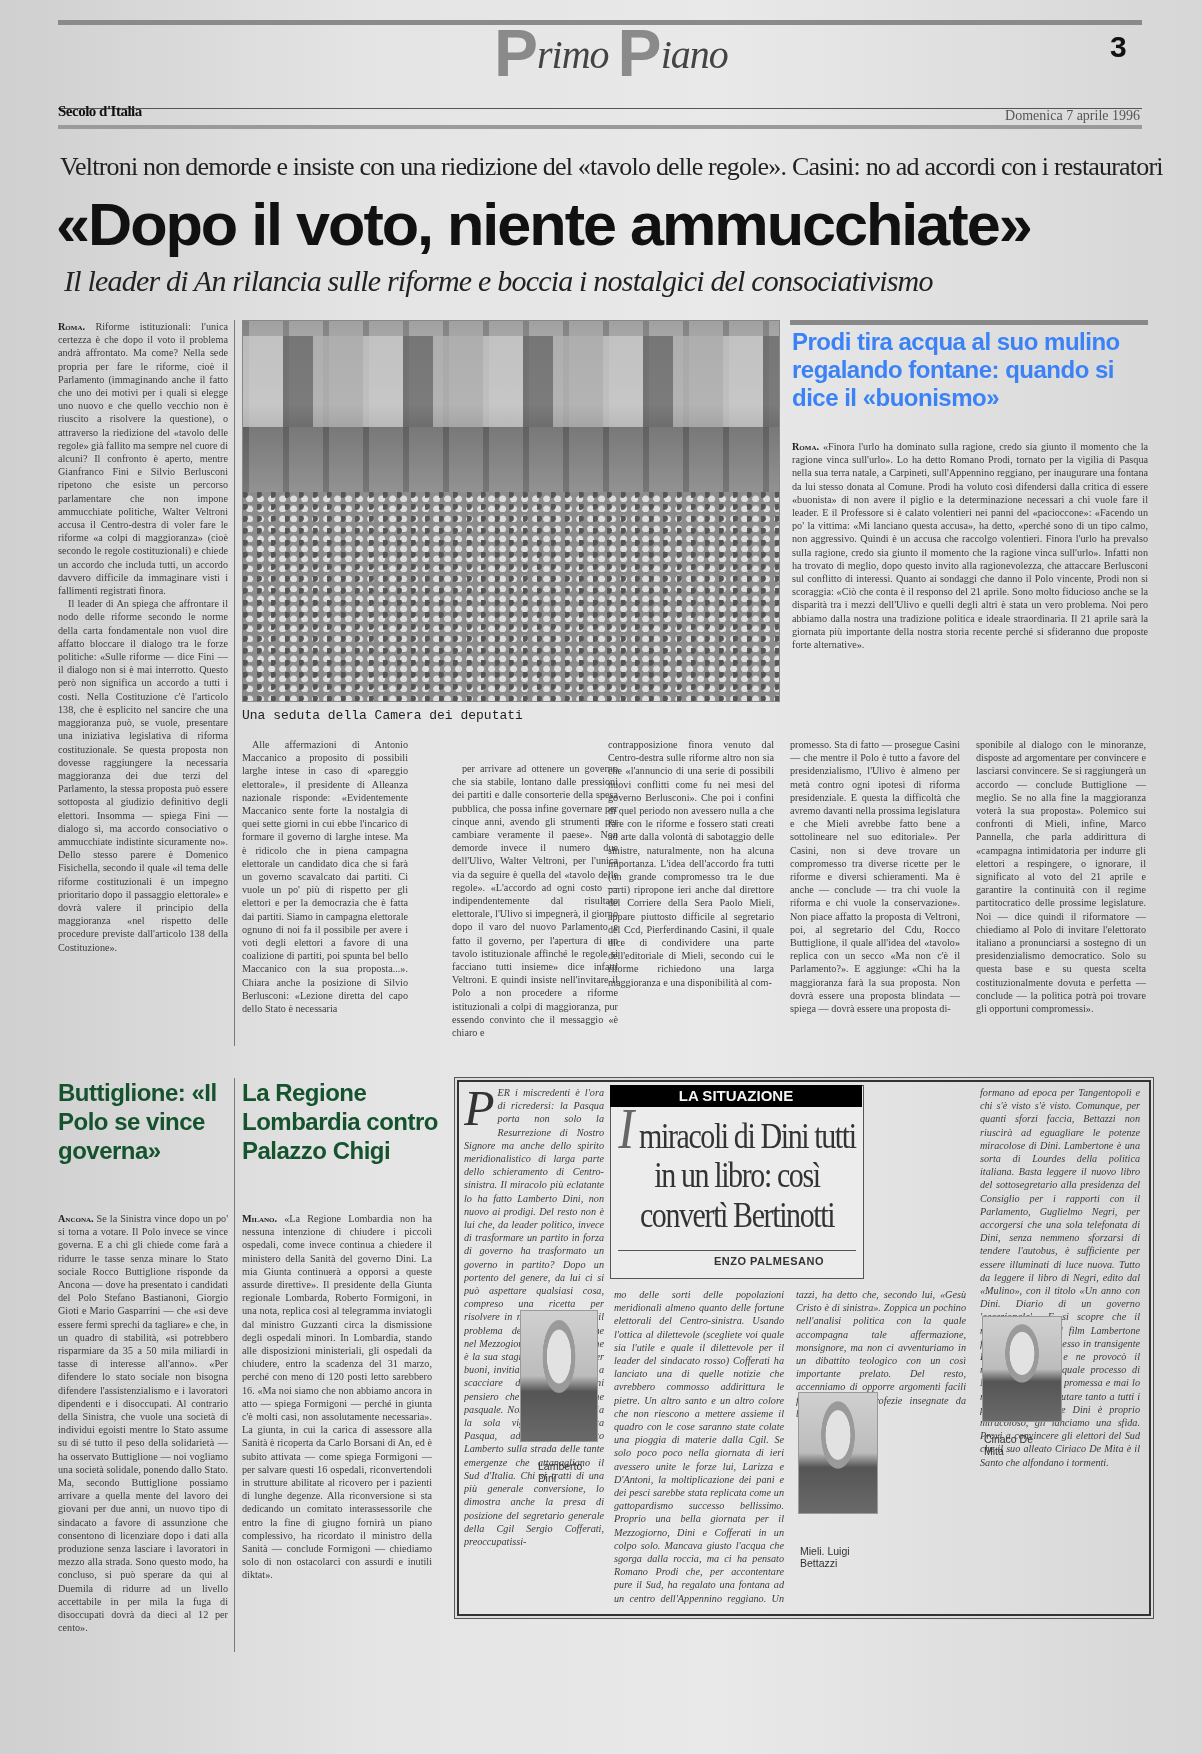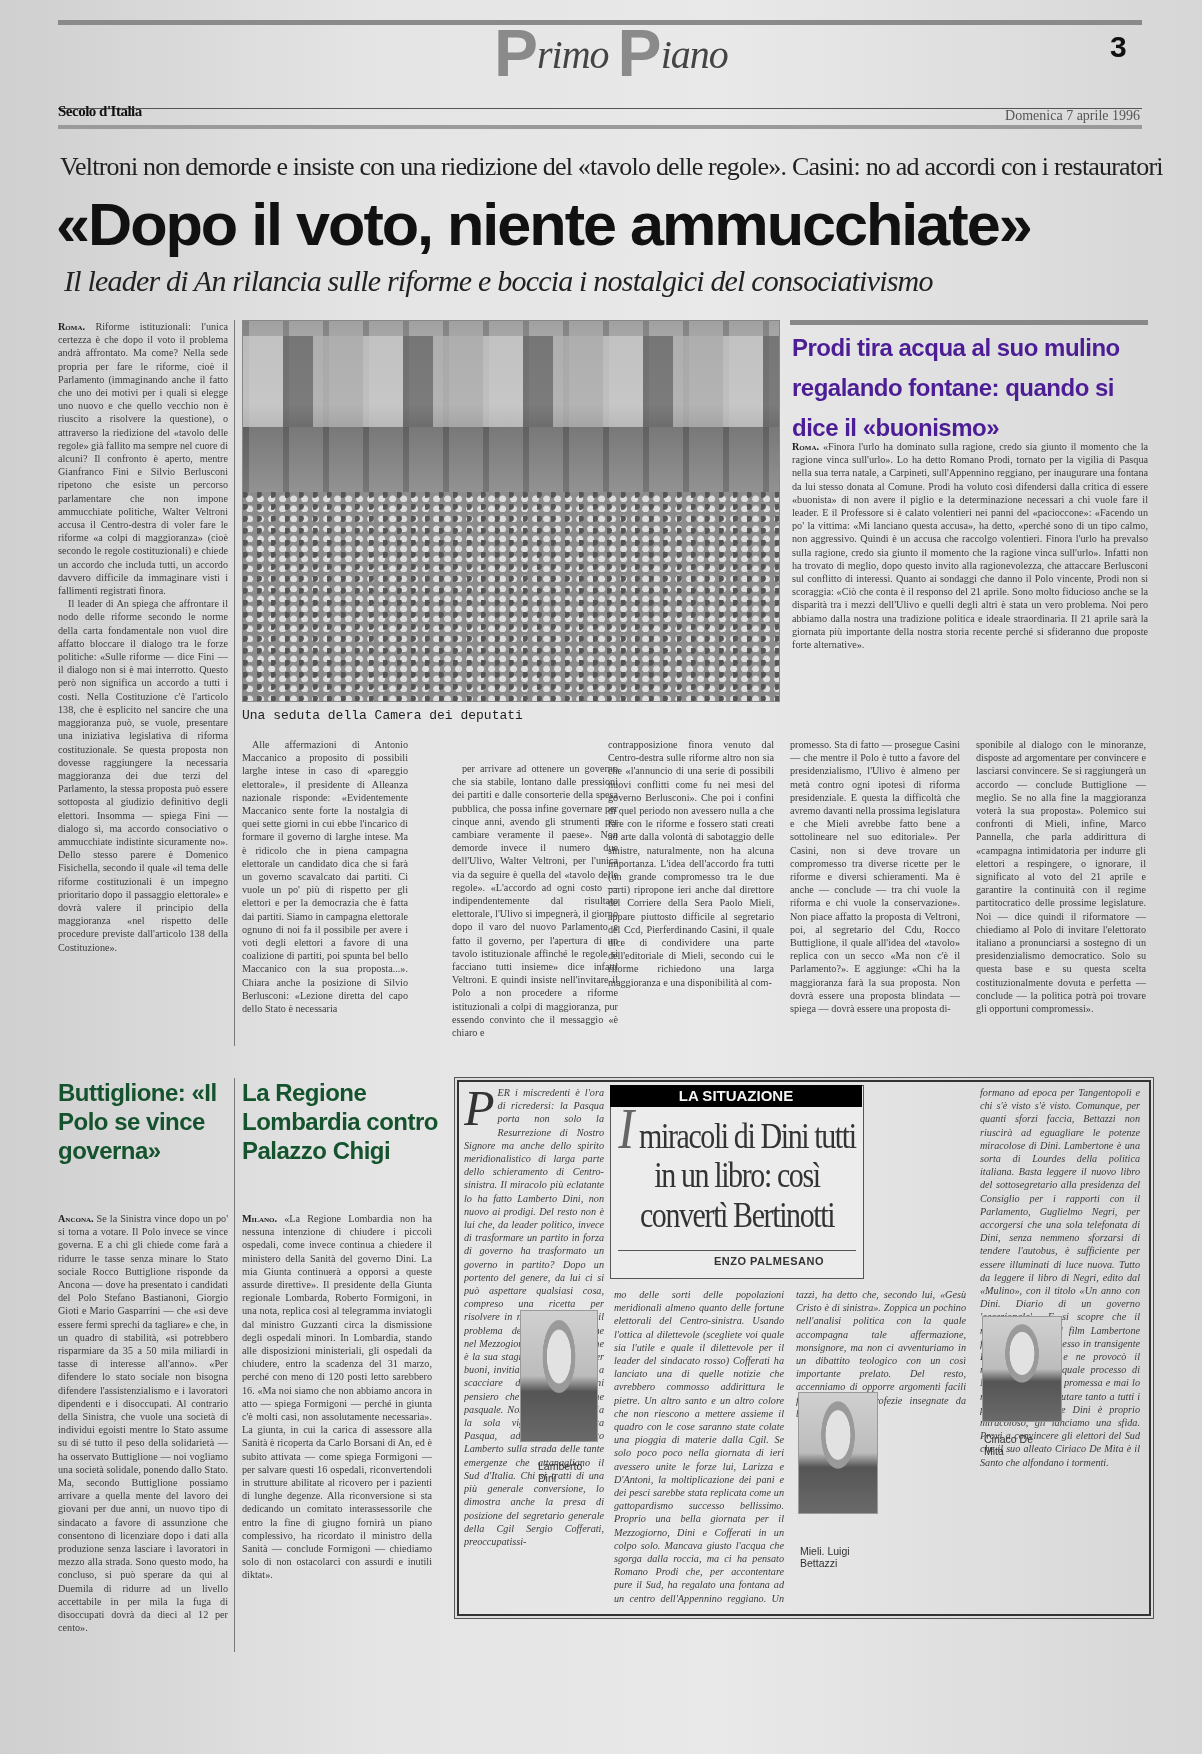--- a/index.html
+++ b/index.html
@@ -35,21 +35,21 @@
       linear-gradient(180deg,#9a9a9a 0%,#bdbdbd 22%,#6d6d6d 28%,#8a8a8a 45%,#7c7c7c 55%,#a4a4a4 75%,#8d8d8d 100%);
   }
   .photo .crowd { position:absolute; left:0; right:0; bottom:0; height:55%;
     background: radial-gradient(circle at 10% 20%, #555 0 3px, transparent 4px) 0 0/14px 12px,
                 radial-gradient(circle at 60% 70%, #ddd 0 3px, transparent 4px) 0 0/11px 10px, #8c8c8c; }
   .photo .gallery { position:absolute; left:0; right:0; top:4%; height:24%;
     background: repeating-linear-gradient(90deg,#c8c8c8 0 40px,#6a6a6a 40px 70px,#b0b0b0 70px 120px); opacity:.8; }
   .caption { left:242px; top:708px; font-family:Liberation Mono, monospace; font-size:13px; color:#222; }
   
   .side-bar-rule { left:790px; top:320px; width:358px; height:5px; background:#888; }
-  .side-head { left:792px; top:328px; width:360px; font-family:"Liberation Sans",sans-serif; font-weight:bold; font-size:24px; line-height:40px; color:#4c1d95; letter-spacing:-0.5px; }
+  .side-head { left:792px; top:328px; width:360px; font-family:"Liberation Sans",sans-serif; font-weight:bold; font-size:24px; line-height:28px; color:#3b82f6; letter-spacing:-0.5px; }
   .vrule { width:1px; background:#777; }
   
   .small-head { font-family:"Liberation Sans",sans-serif; font-weight:bold; font-size:24px; line-height:29px; color:#14532d; letter-spacing:-0.5px; }
   
   .box { left:457px; top:1080px; width:690px; height:532px; border:2px solid #333; box-shadow: 0 0 0 2px #ddd, 0 0 0 3px #555; }
   .sit-box { left:610px; top:1085px; width:252px; height:192px; border:1px solid #555; background:#ececec; }
   .sit-label { left:610px; top:1085px; width:252px; height:22px; background:#000000; color:#f4f4f4; text-align:center; font-family:"Liberation Sans",sans-serif; font-weight:bold; font-size:15px; line-height:22px; }
   .box-title { left:612px; top:1108px; width:250px; text-align:center; font-family:"Liberation Serif",serif; font-size:30px; line-height:33px; color:#333; letter-spacing:-1.4px; transform:scaleY(1.2); transform-origin:top; }
   .box-title .dropI { font-style:italic; font-size:48px; color:#666; }
   .byline { left:612px; top:1255px; width:250px; text-align:center; font-family:"Liberation Sans",sans-serif; font-weight:bold; font-size:11px; color:#333; letter-spacing:0.5px;margin-left:32px; }

